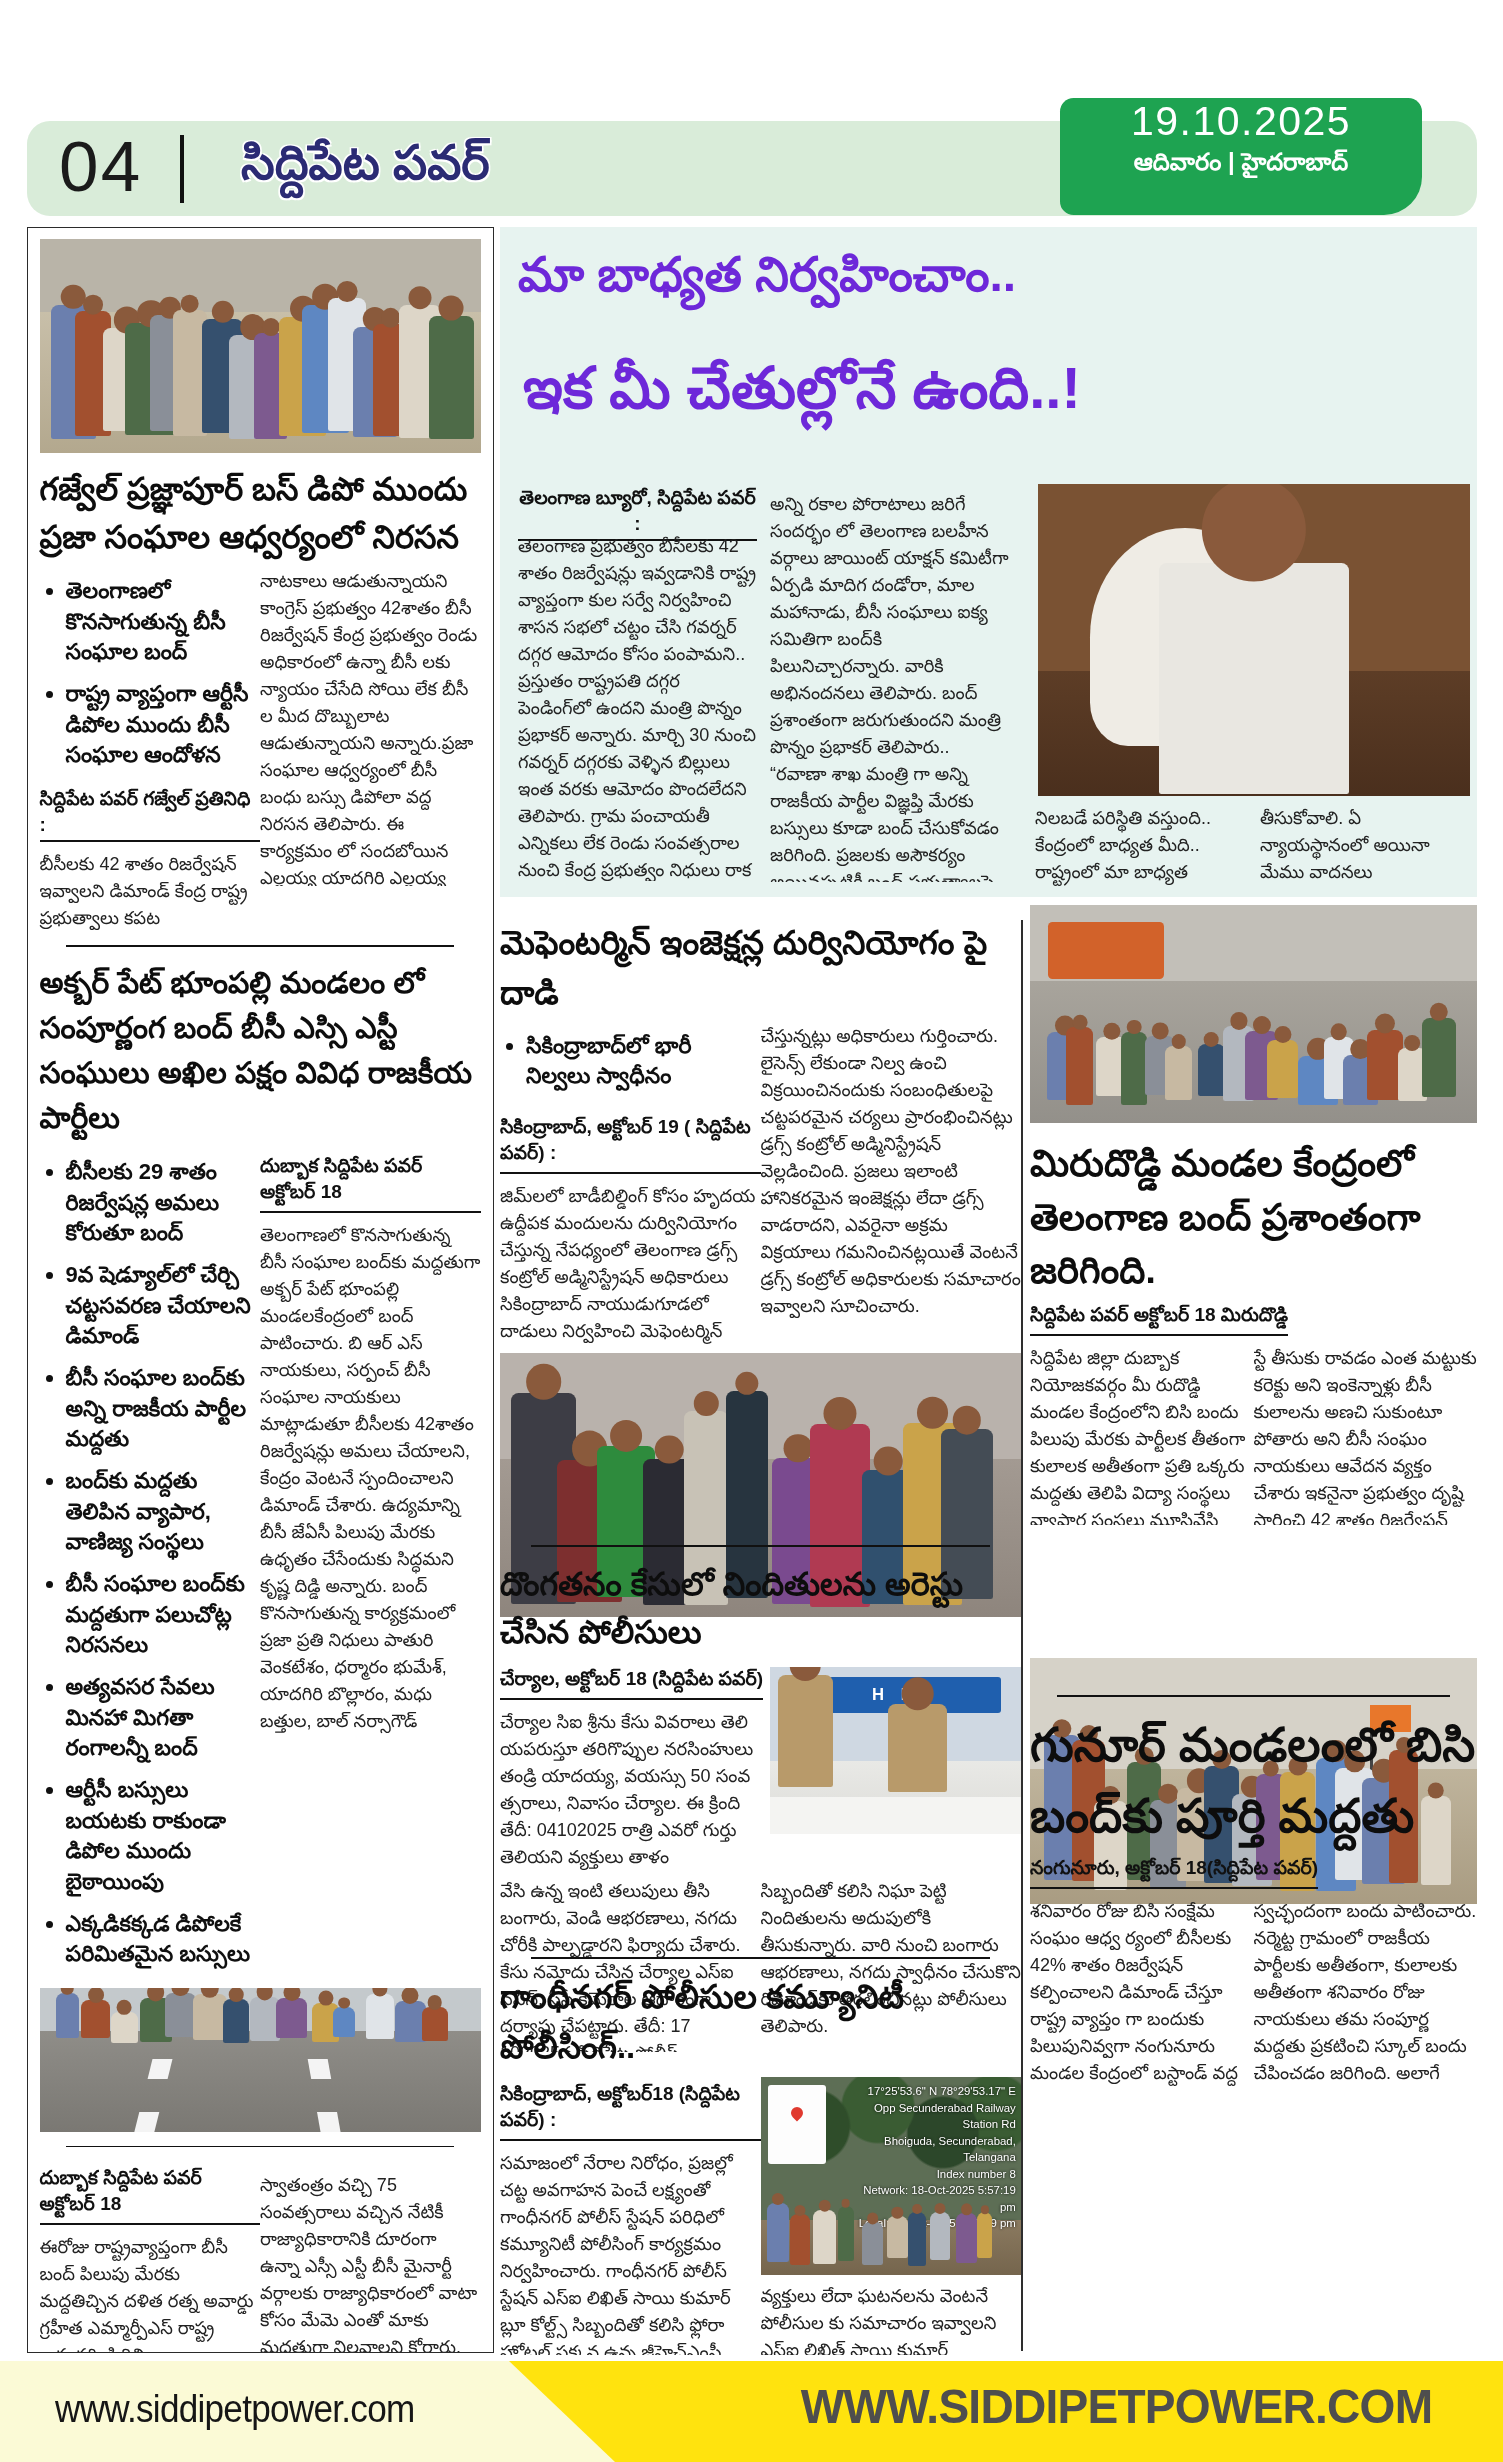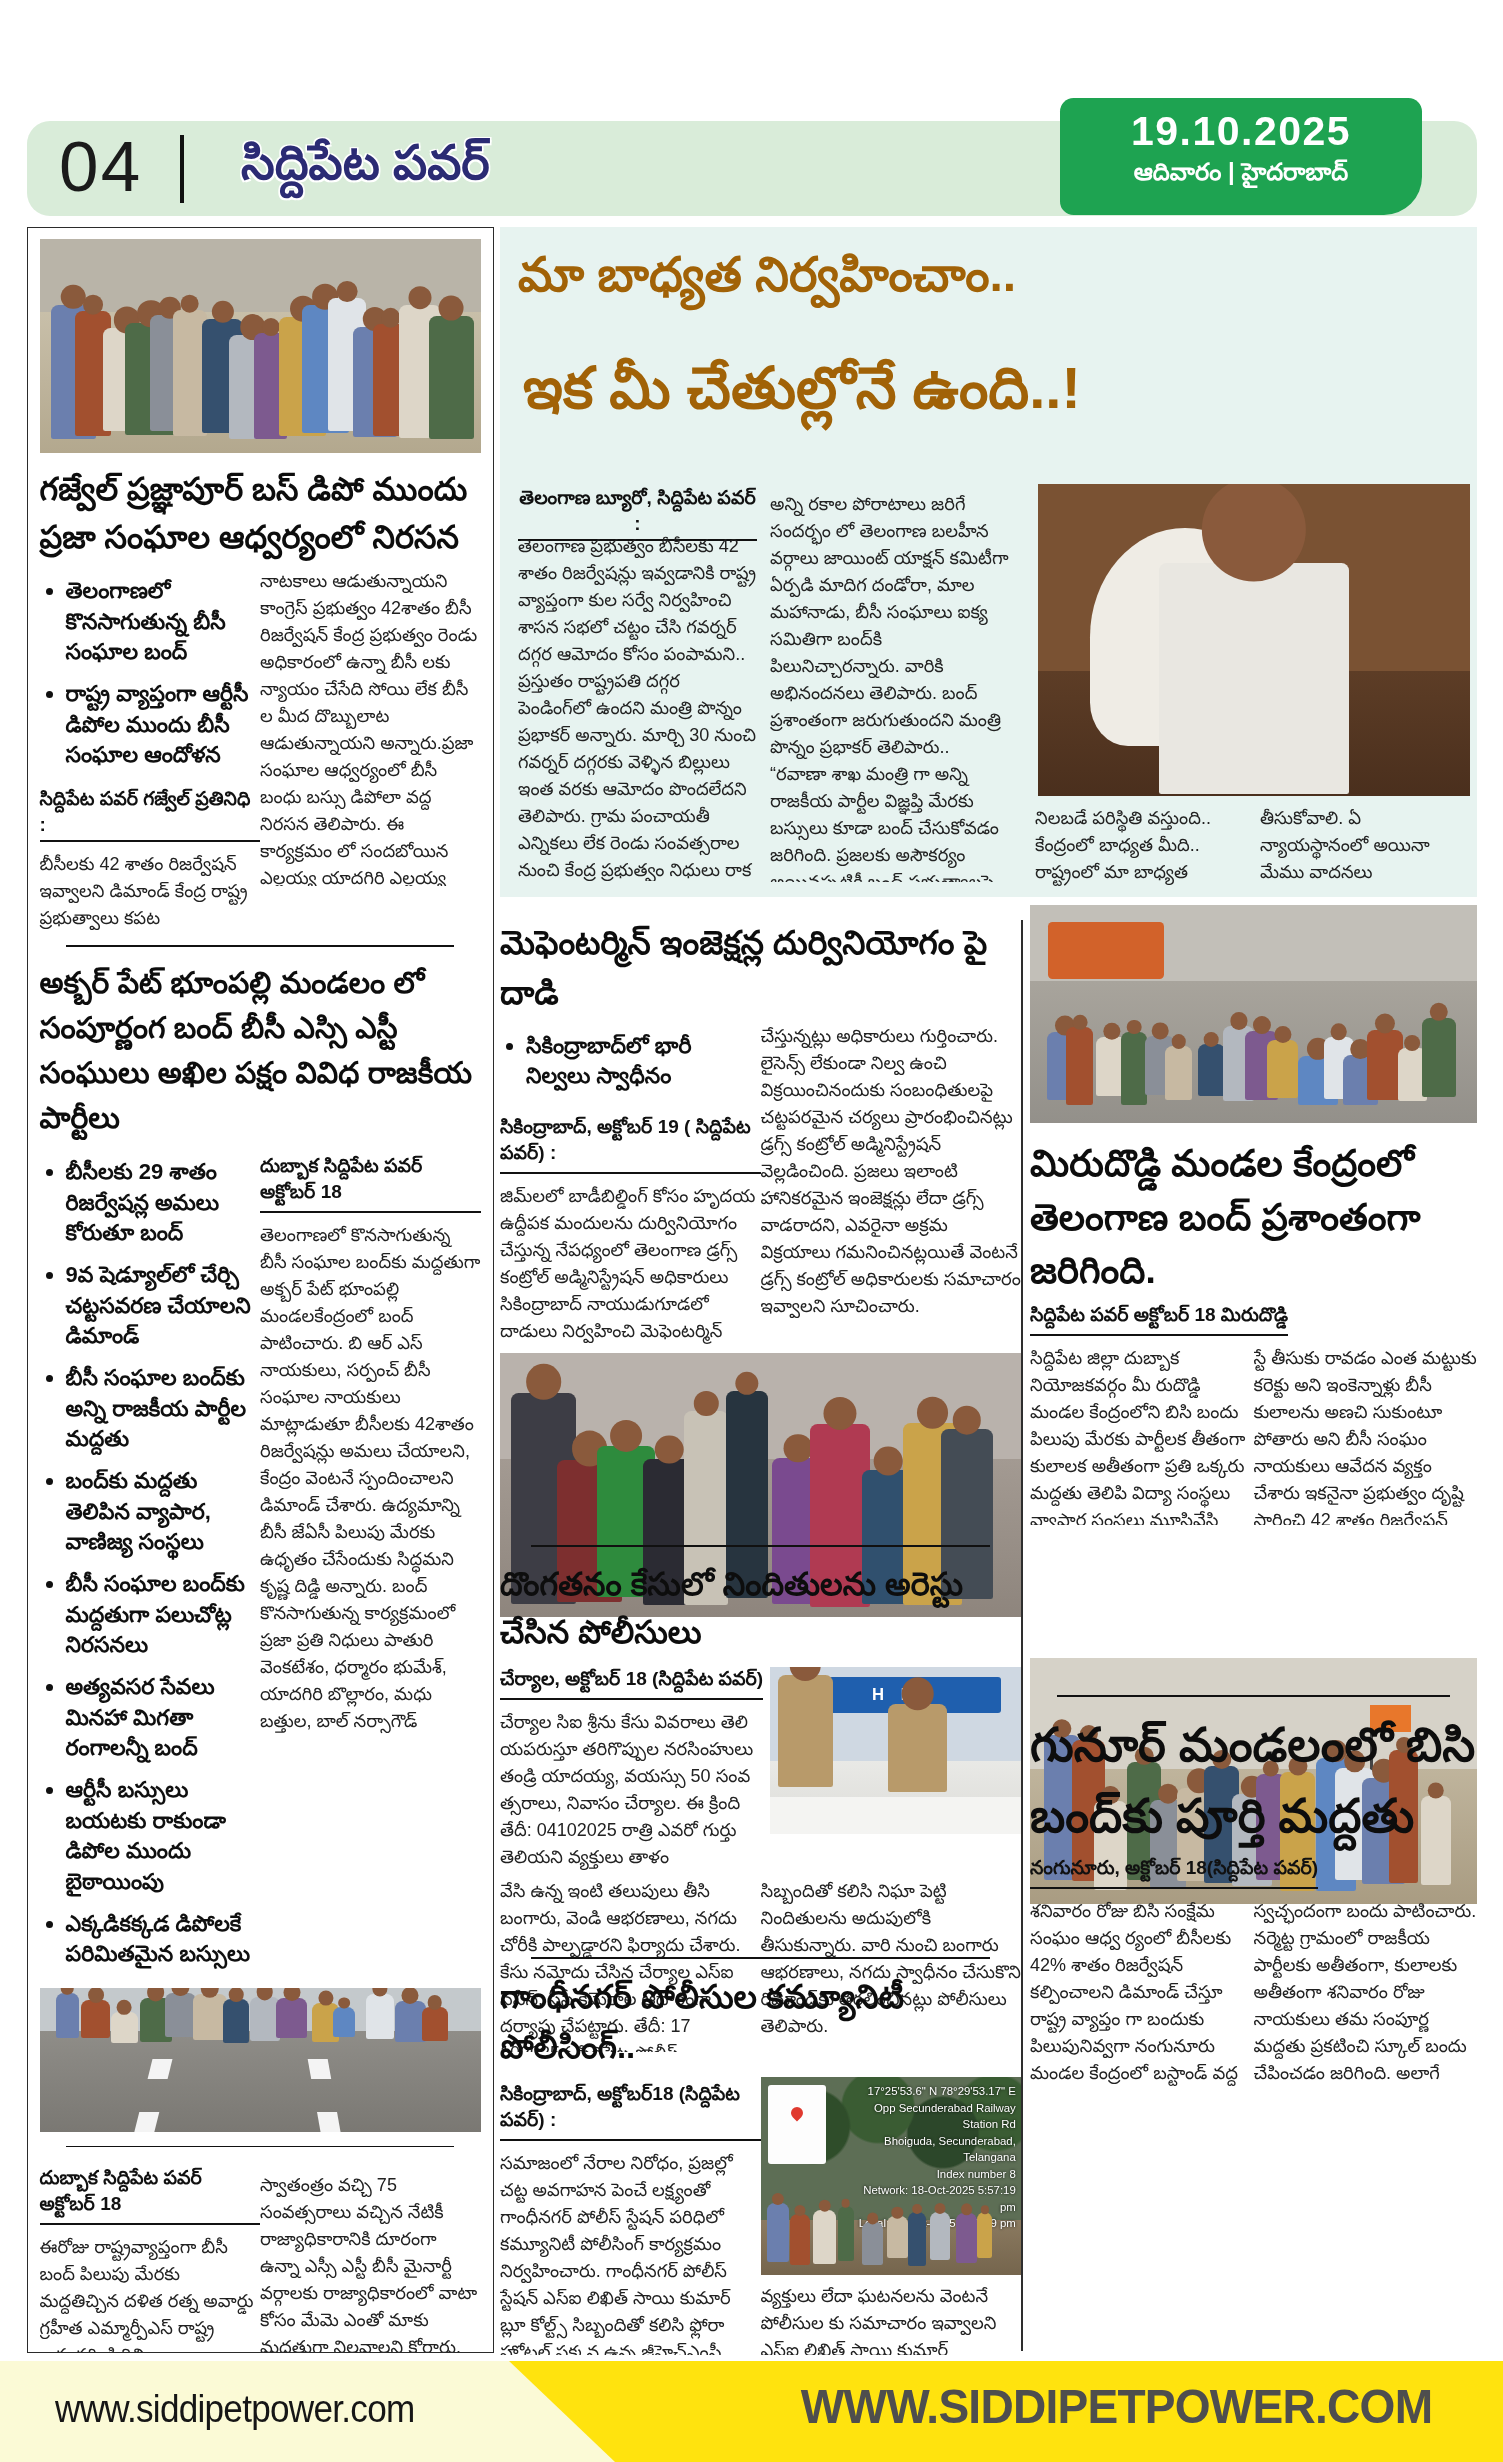--- a/index.html
+++ b/index.html
@@ -6,28 +6,28 @@
   #page{position:relative;width:1503px;height:2462px;background:#ffffff;overflow:hidden;}
 
   
   .band{position:absolute;left:26.5px;top:121px;width:1450px;height:95px;background:#d9ecd9;border-radius:23px;}
   .pageno{position:absolute;left:59px;top:126px;font-size:71px;font-weight:300;letter-spacing:2.3px;color:#1b1b1b;}
   .vbar{position:absolute;left:180px;top:135px;width:3.8px;height:68px;background:#111;}
   .masthead{position:absolute;left:241px;top:135px;font-size:48px;font-weight:800;color:#2b2b74;
             text-shadow:1.5px 1.5px 0 #fff,-1.5px -1.5px 0 #fff,1.5px -1.5px 0 #fff,-1.5px 1.5px 0 #fff;}
   .datebox{position:absolute;left:1060px;top:98px;width:362px;height:117px;background:#1ea351;
            border-radius:13.6px 13.6px 38px 13.6px;text-align:center;color:#fff;}
-  .datebox .date{font-size:41px;font-weight:700;margin-top:10px;letter-spacing:1.5px;}
+  .datebox .date{font-size:41px;font-weight:400;margin-top:0;letter-spacing:1.5px;}
   .datebox .day{font-size:24px;font-weight:700;margin-top:3px;}
 
   
   .body-text{font-size:18px;line-height:1.5;color:#222;text-align:left;}
   .byline{display:inline-block;font-weight:800;font-size:19px;color:#111;border-bottom:2.3px solid #111;
           padding-bottom:3.8px;margin:6px 0 9px;}
-  .headline-lg{font-weight:800;color:#a16207;}
+  .headline-lg{font-weight:800;color:#6d28d9;}
   .headline-md{font-size:33px;line-height:1.5;font-weight:800;color:#0d0d0d;}
   ul.bullets{margin:7.6px 0 4.5px 26px;padding:0;}
   ul.bullets li{font-size:22px;line-height:1.4;font-weight:800;color:#101010;margin-bottom:10.6px;}
   .tworow{display:flex;gap:0;}
   .tworow>div{flex:1;min-width:0;}
   .rule{height:1.5px;background:#111;width:88%;margin:13.6px auto;}
   .clip{overflow:hidden;}
 
   
   #lcol{position:absolute;left:26.5px;top:227px;width:467px;height:2126px;border:1.5px solid #2b2b2b;

